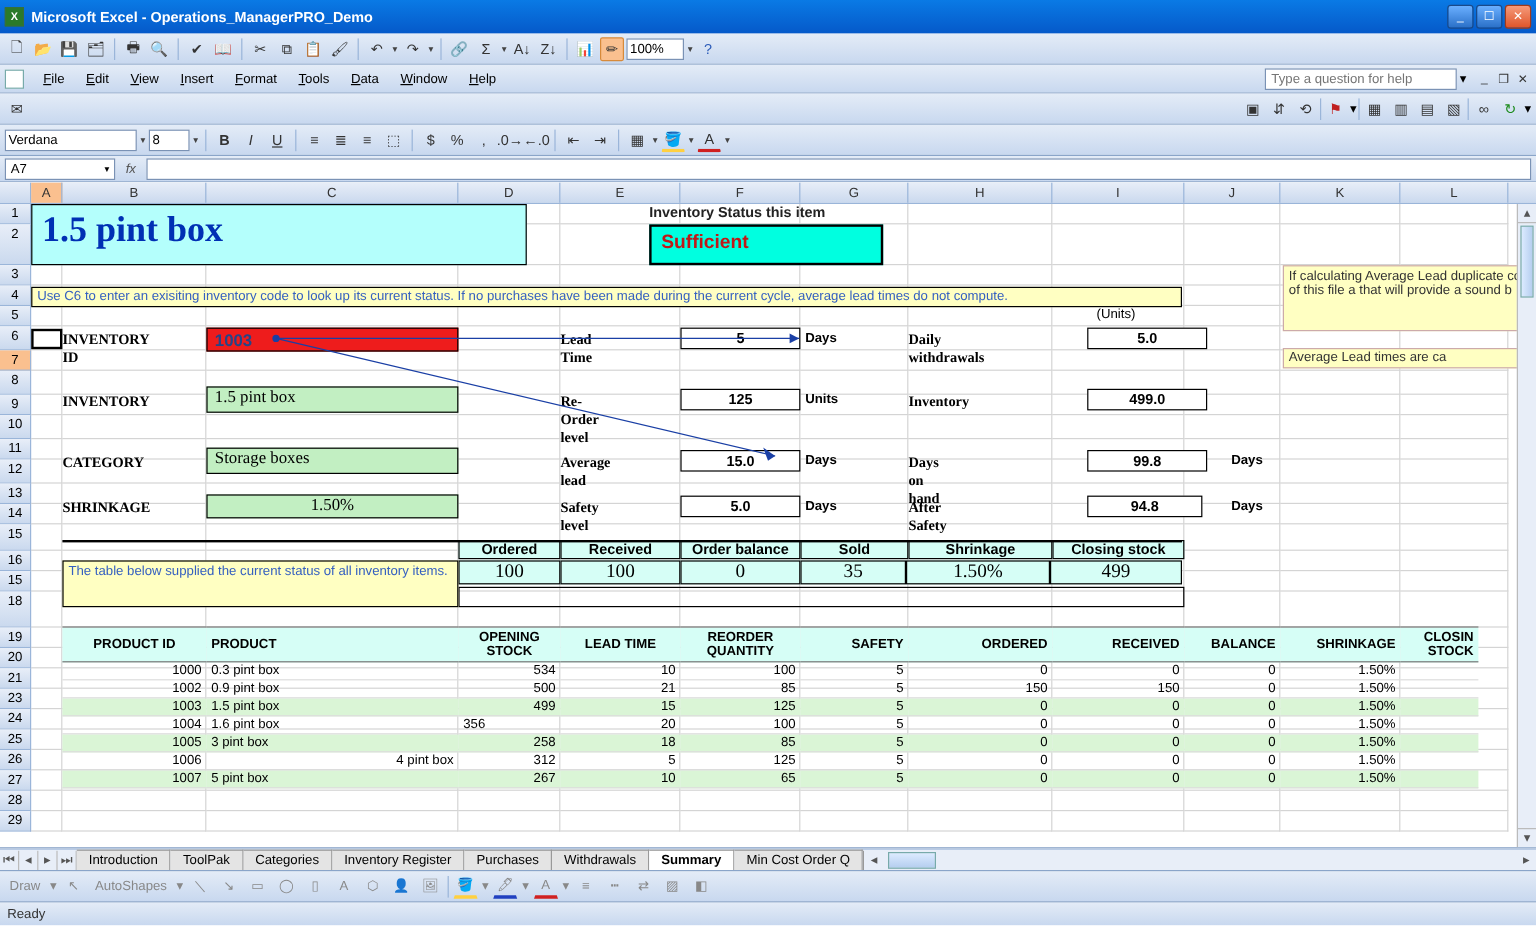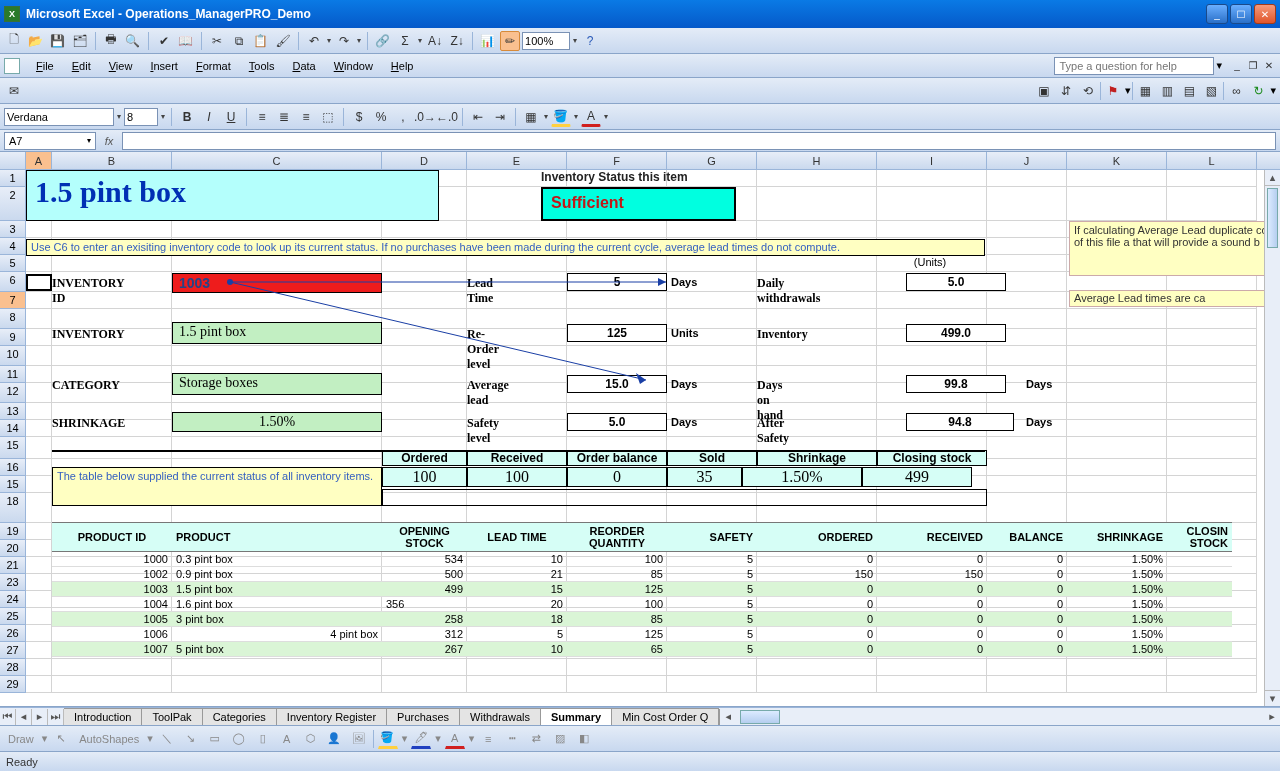--- a/index.html
+++ b/index.html
@@ -726,21 +726,21 @@
     <div style="position:absolute;left:880px;top:103px;width:100px;" class="field-box">5.0</div>
 
     <div style="position:absolute;left:731px;top:157px;" class="lbl-b">Inventory</div>
     <div style="position:absolute;left:880px;top:154px;width:100px;" class="field-box">499.0</div>
 
     <div style="position:absolute;left:731px;top:208px;" class="lbl-b">Days on hand</div>
     <div style="position:absolute;left:880px;top:205px;width:100px;" class="field-box">99.8</div>
     <div style="position:absolute;left:1000px;top:208px;" class="unit">Days</div>
 
     <div style="position:absolute;left:731px;top:246px;" class="lbl-b">After Safety</div>
-    <div style="position:absolute;left:880px;top:243px;width:108px;" class="field-box">94.8</div>
+    <div style="position:absolute;left:880px;top:243px;width:96px;" class="field-box">94.8</div>
     <div style="position:absolute;left:1000px;top:246px;" class="unit">Days</div>
 
     <svg style="position:absolute;left:200px;top:100px;width:500px;height:130px;pointer-events:none;z-index:6;">
       <circle cx="4" cy="12" r="3" fill="#1a3fa5"></circle>
       <line x1="4" y1="12" x2="440" y2="12" stroke="#1a3fa5" stroke-width="1"></line>
       <polygon points="440,12 432,8 432,16" fill="#1a3fa5"></polygon>
       <line x1="4" y1="12" x2="420" y2="110" stroke="#1a3fa5" stroke-width="1"></line>
       <polygon points="420,110 410,103 414,114" fill="#1a3fa5"></polygon>
     </svg>
 
@@ -749,21 +749,21 @@
       <div class="summary-head" style="width:100px;">Received</div>
       <div class="summary-head" style="width:100px;">Order balance</div>
       <div class="summary-head" style="width:90px;">Sold</div>
       <div class="summary-head" style="width:120px;">Shrinkage</div>
       <div class="summary-head" style="width:110px;">Closing stock</div>
     </div>
     <div style="position:absolute;left:356px;top:297px;display:flex;">
       <div class="summary-val" style="width:85px;">100</div>
       <div class="summary-val" style="width:100px;">100</div>
       <div class="summary-val" style="width:100px;">0</div>
-      <div class="summary-val" style="width:75px;">35</div>
+      <div class="summary-val" style="width:88px;">35</div>
       <div class="summary-val" style="width:120px;">1.50%</div>
       <div class="summary-val" style="width:110px;">499</div>
     </div>
     <div style="position:absolute;left:356px;top:319px;width:605px;height:17px;border:1px solid #000;"></div>
     <div class="notebox" style="position:absolute;left:26px;top:297px;width:330px;height:39px;">The table below supplied the current status of all inventory items.</div>
     <div style="position:absolute;left:26px;top:280px;width:933px;border-top:2px solid #000;"></div>
 
     <div style="position:absolute;left:26px;top:352px;width:1180px;">
       <table style="width:100%;border-collapse:collapse;table-layout:fixed;">
         <colgroup>

